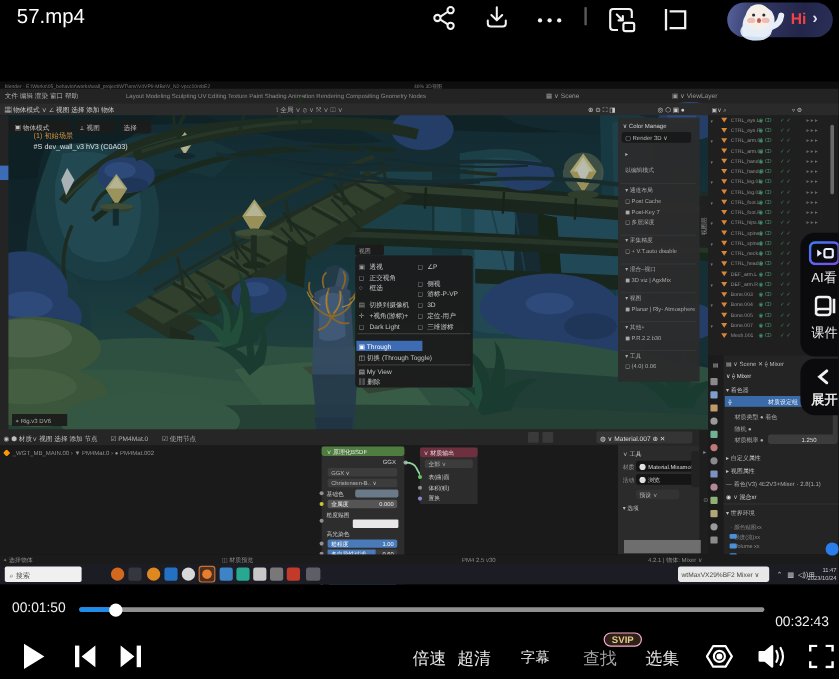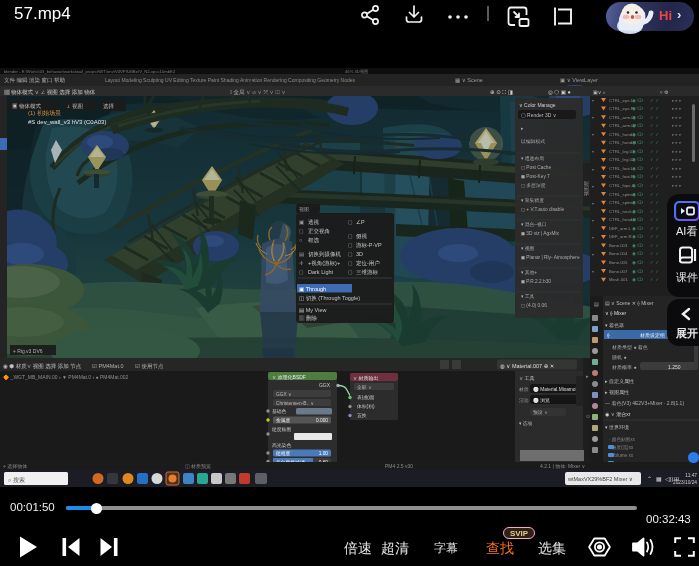--- a/index.html
+++ b/index.html
@@ -761,21 +761,21 @@
   </svg>
 
   <svg class="abs" style="left:100px;top:537px;" width="18" height="20" viewBox="0 0 18 20">
     <path d="M0.5 1 L12 10 L0.5 19 Z" fill="#fff"></path>
     <rect x="13.9" y="1" width="3.6" height="18" fill="#fff"></rect>
   </svg>
 
   <div class="abs" style="left:327px;top:540px;color:#e8e8e8;font-size:14px;margin-left:17px;">倍速</div>
   <div class="abs" style="left:381px;top:540px;color:#e8e8e8;font-size:14px;font-family:Liberation Serif, serif;">超清</div>
   <div class="abs" style="left:434px;top:540px;color:#e8e8e8;font-size:12px;">字幕</div>
-  <div class="abs" style="left:486px;top:540px;color:#f97316;font-size:14px;">查找</div>
+  <div class="abs" style="left:486px;top:540px;color:#a3a3a3;font-size:14px;">查找</div>
   <div class="abs" style="left:538px;top:540px;color:#e5e5e5;font-size:14px;">选集</div>
 
   <div class="abs" style="left:503px;top:527px;width:32px;height:12px;border-radius:6px;background:#2e2217;border:1px solid #f9a8d4;color:#e7c98a;font-size:8px;font-weight:bold;text-align:center;line-height:11px;">SVIP</div>
 
   <svg class="abs" style="left:588px;top:536px;" width="23" height="22" viewBox="0 0 23 22" fill="none" stroke="#fff" stroke-width="1.8">
     <path d="M6.3 2.5 h10.4 l5.2 8.5 l-5.2 8.5 H6.3 L1.1 11 Z" stroke-linejoin="round"></path>
     <circle cx="11.5" cy="11" r="4.6"></circle>
     <circle cx="11.5" cy="11" r="1.6" fill="#fff"></circle>
   </svg>
 

